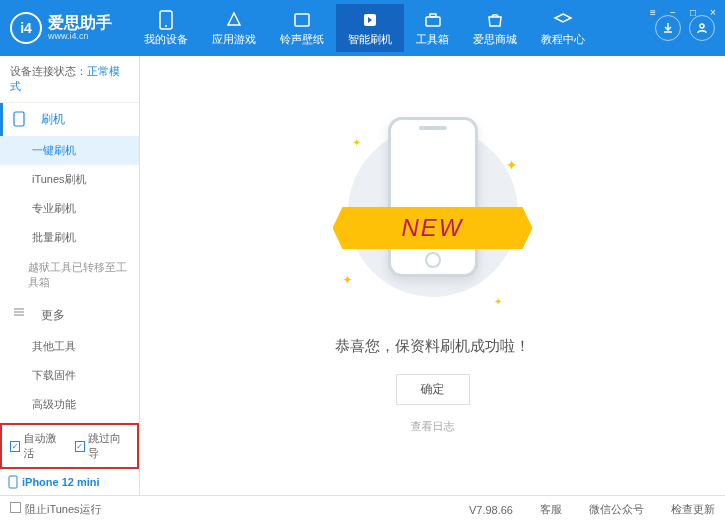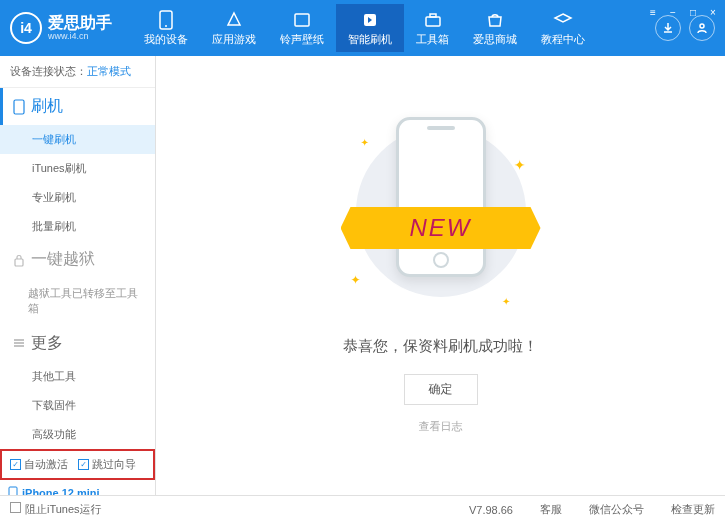--- a/index.html
+++ b/index.html
@@ -12,24 +12,24 @@
 .logo-sub{font-size:9px;opacity:0.8;}
 .nav{display:flex;flex:1;}
 .nav-item{padding:0 12px;height:48px;display:flex;flex-direction:column;align-items:center;justify-content:center;cursor:pointer;font-size:11px;}
 .nav-item.active{background:#1565c0;}
 .nav-icon{width:20px;height:20px;margin-bottom:2px;display:flex;align-items:center;justify-content:center;}
 .window-controls{display:flex;gap:8px;align-items:flex-start;padding-top:4px;}
 .wc-item{width:12px;height:12px;cursor:pointer;display:flex;align-items:center;justify-content:center;font-size:10px;}
 .right-icons{display:flex;gap:8px;margin-left:8px;}
 .ri{width:26px;height:26px;border:1.5px solid rgba(255,255,255,0.6);border-radius:50%;display:flex;align-items:center;justify-content:center;cursor:pointer;}
 .body{flex:1;display:flex;overflow:hidden;}
-.sidebar{width:156px;border-right:1px solid #e0e0e0;display:flex;flex-direction:column;font-size:12px;}
+.sidebar{width:140px;border-right:1px solid #e0e0e0;display:flex;flex-direction:column;font-size:12px;}
 .status-bar{padding:8px 10px;font-size:11px;color:#666;border-bottom:1px solid #eee;}
 .status-val{color:#1e88e5;}
-.section{padding:8px 10px;color:#1e88e5;display:flex;align-items:center;gap:6px;cursor:pointer;border-left:3px solid #1e88e5;font-size:16px;}
+.section{padding:8px 10px;color:#1e88e5;display:flex;align-items:flex-start;gap:16px;cursor:pointer;border-left:3px solid #1e88e5;font-size:12px;}
 .section-gray{color:#999;border-left:3px solid transparent;}
 .section-more{color:#666;border-left:3px solid transparent;}
 .sub-item{padding:7px 10px 7px 32px;color:#666;cursor:pointer;font-size:11px;}
 .sub-item.active{background:#e3f2fd;color:#1e88e5;}
 .transfer-note{padding:8px 10px 8px 28px;color:#999;font-size:11px;line-height:1.4;}
 .sidebar-bottom{margin-top:auto;}
 .checkboxes{border:2px solid #d32f2f;padding:6px 8px;display:flex;gap:10px;font-size:11px;color:#666;}
 .cb{display:flex;align-items:center;gap:3px;cursor:pointer;}
 .cb-box{width:11px;height:11px;border:1px solid #1e88e5;display:flex;align-items:center;justify-content:center;color:#1e88e5;font-size:8px;}
 .device{padding:6px 8px;font-size:11px;}
@@ -159,27 +159,20 @@
       <div class="section">
         <svg width="12" height="16" viewBox="0 0 12 16">
             <rect x="1" y="1" width="10" height="14" rx="1.5" fill="none" stroke="#1e88e5" stroke-width="1.2"></rect>
           </svg>
         <span>刷机</span>
       </div>
       <div class="sub-item active">一键刷机</div>
       <div class="sub-item">iTunes刷机</div>
       <div class="sub-item">专业刷机</div>
       <div class="sub-item">批量刷机</div>
-      <div class="section section-gray">
-        <svg width="12" height="14" viewBox="0 0 12 14">
-            <rect x="2" y="6" width="8" height="7" rx="1" fill="none" stroke="#bbb" stroke-width="1.2"></rect>
-            <path d="M4 6 L4 4 C4 2 8 2 8 4 L8 6" fill="none" stroke="#bbb" stroke-width="1.2"></path>
-          </svg>
-        <span>一键越狱</span>
-      </div>
       <div class="transfer-note">越狱工具已转移至工具箱</div>
       <div class="section section-more">
         <svg width="12" height="10" viewBox="0 0 12 10">
             <path d="M1 2 L11 2 M1 5 L11 5 M1 8 L11 8" stroke="#888" stroke-width="1.2"></path>
           </svg>
         <span>更多</span>
       </div>
       <div class="sub-item">其他工具</div>
       <div class="sub-item">下载固件</div>
       <div class="sub-item">高级功能</div>

